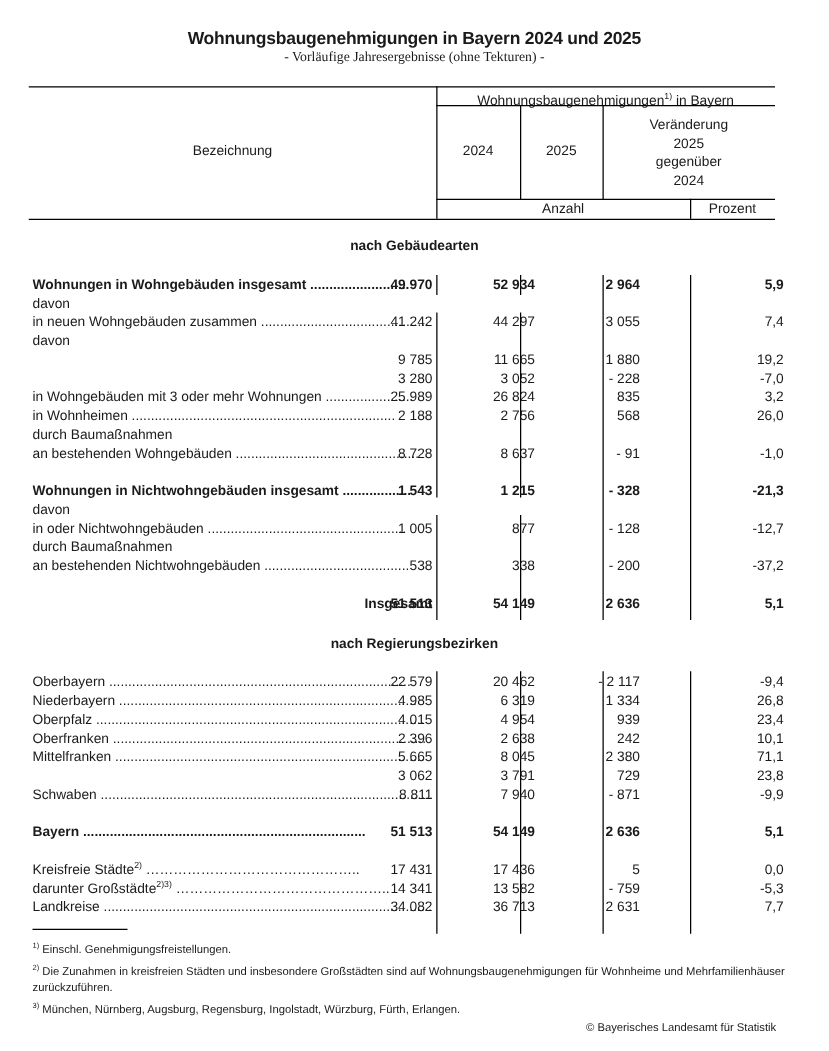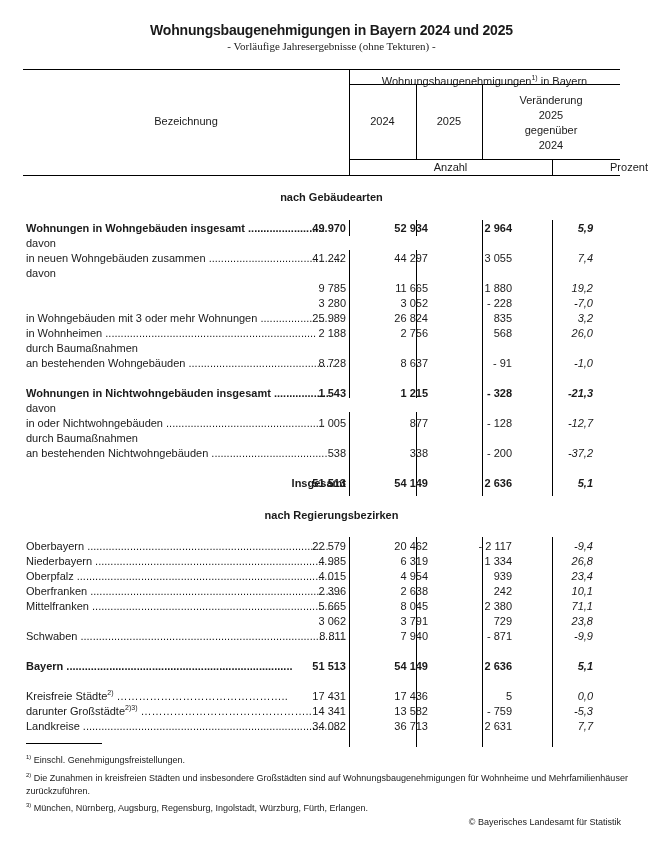--- a/index.html
+++ b/index.html
@@ -14,21 +14,21 @@
   .hdr { position: absolute; font-size: 11px; text-align: center; line-height: 15px; }
   .hdr sup { font-size: 7px; }
   .section { position: absolute; left: 0; width: 663px; text-align: center; font-size: 11px; font-weight: bold; }
   .row { position: absolute; left: 26px; height: 14px; font-size: 11px; line-height: 14px; }
   .row .label { position: absolute; left: 0; width: 320px; white-space: nowrap; overflow: hidden; }
   .row .label.right { text-align: right; width: 320px; }
   .row .n { position: absolute; text-align: right; width: 70px; }
   .row .c1 { left: 250px; }
   .row .c2 { left: 332px; }
   .row .c3 { left: 416px; }
-  .row .c4 { left: 486px; font-style: italic; width: 81px; }
+  .row .c4 { left: 520px; width: 81px; }
   .bold { font-weight: bold; }
   .row sup { font-size: 7px; line-height: 0; }
   .foot { position: absolute; left: 26px; font-size: 9px; line-height: 13px; width: 610px; }
   .foot sup { font-size: 6px; }
   .copy { position: absolute; top: 817px; right: 42px; font-size: 9px; }
 </style>
 </head>
 <body>
 
 <div class="title">Wohnungsbaugenehmigungen in Bayern 2024 und 2025</div>
@@ -49,21 +49,21 @@
 </div>
 <div class="hdr" style="left:349px;top:114px;width:67px;">2024</div>
 <div class="hdr" style="left:416px;top:114px;width:66px;">2025</div>
 <div class="hdr" style="left:482px;top:93px;width:138px;text-align:center;">
   <div>Veränderung</div>
   <div>2025</div>
   <div>gegenüber</div>
   <div>2024</div>
 </div>
 <div class="hdr" style="left:349px;top:160px;width:203px;">Anzahl</div>
-<div class="hdr" style="left:552px;top:160px;width:68px;padding-left:43px;">Prozent</div>
+<div class="hdr" style="left:552px;top:160px;width:68px;">Prozent</div>
 
 <div class="section" style="top:191px;left:0;">nach Gebäudearten</div>
 
 <div class="vline" style="left:349px;top:220px;height:16px;"></div>
 <div class="vline" style="left:349px;top:250px;height:148px;"></div>
 <div class="vline" style="left:349px;top:412px;height:84px;"></div>
 <div class="vline" style="left:416px;top:220px;height:16px;"></div>
 <div class="vline" style="left:416px;top:250px;height:148px;"></div>
 <div class="vline" style="left:416px;top:412px;height:84px;"></div>
 <div class="vline" style="left:482px;top:220px;height:276px;"></div>

